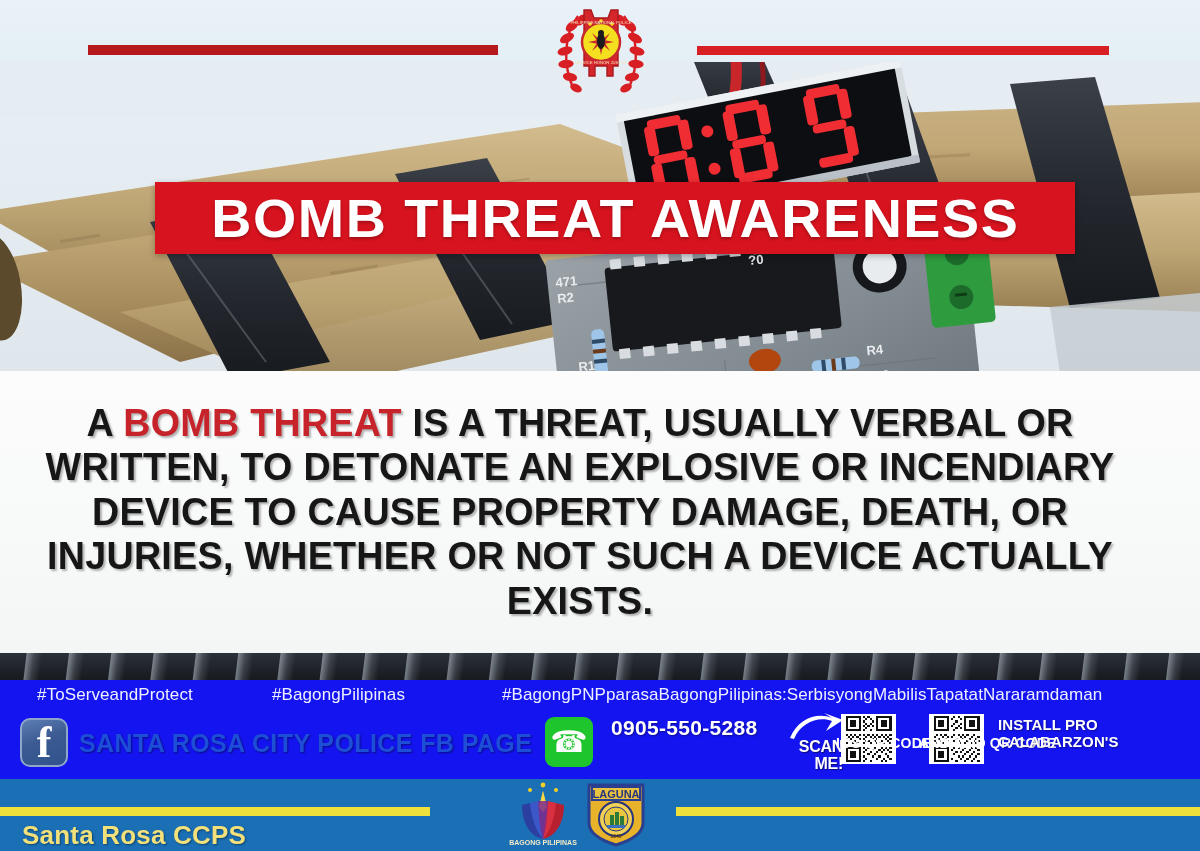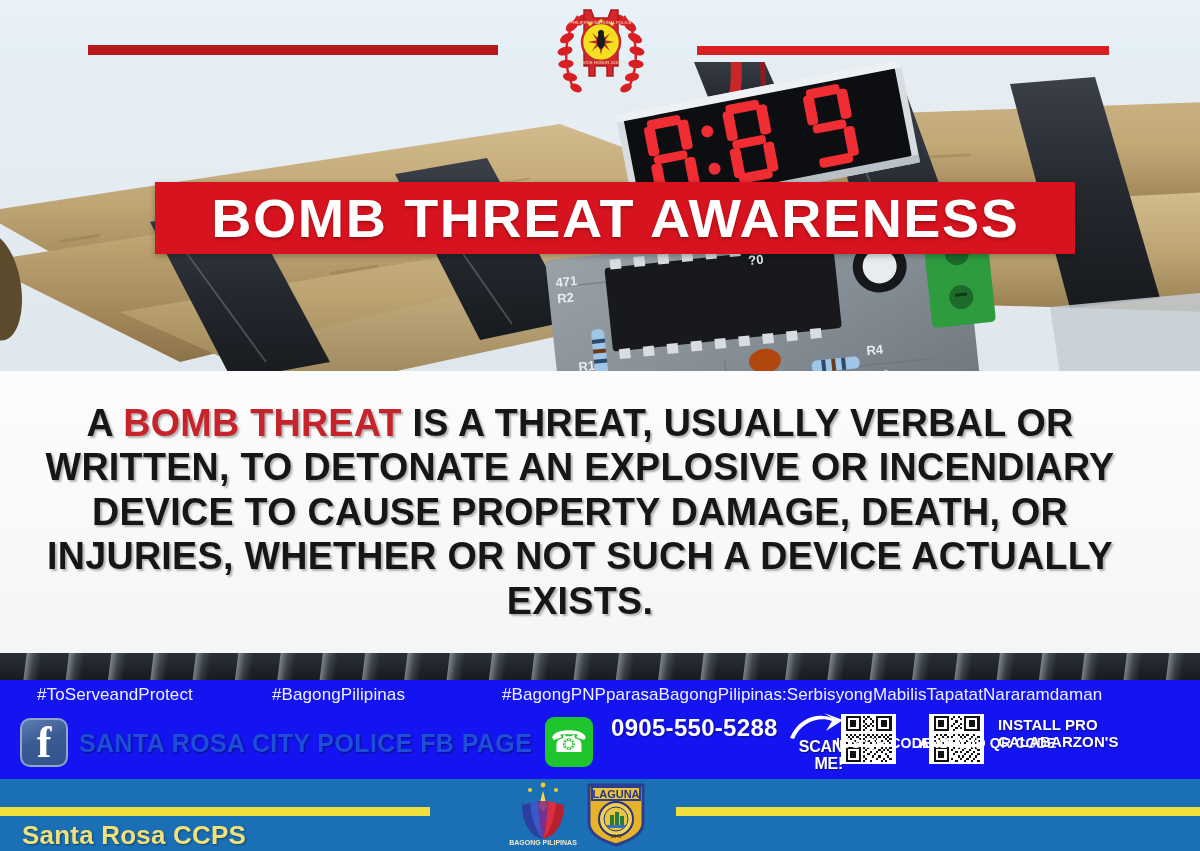--- a/index.html
+++ b/index.html
@@ -142,21 +142,21 @@
   .phone-icon {
     position:absolute; left:545px; top:717px; width:48px; height:50px;
     background:#1fc52c; border-radius:9px; z-index:5;
   }
   .phone-glyph {
     position:absolute; inset:0; color:#fff; font-size:30px;
     text-align:center; line-height:50px;
   }
   .phone-nums {
     position:absolute; left:611px; top:713px; z-index:5;
-    color:#fff; font-size:24px; font-weight:bold;
+    color:#fff; font-size:21px; font-weight:bold;
     line-height:29px; letter-spacing:.3px;
     text-shadow:1px 1px 2px rgba(0,0,0,.4);
   }
 
   
   .scanme { position:absolute; left:791px; top:712px; width:52px; height:62px; z-index:5; }
   .scan-arrow { position:absolute; left:-3px; top:0; width:56px; height:28px; }
   .scan-text {
     position:absolute; left:0; top:26px; width:52px;
     color:#fff; font-size:16px; font-weight:bold; line-height:17px;

